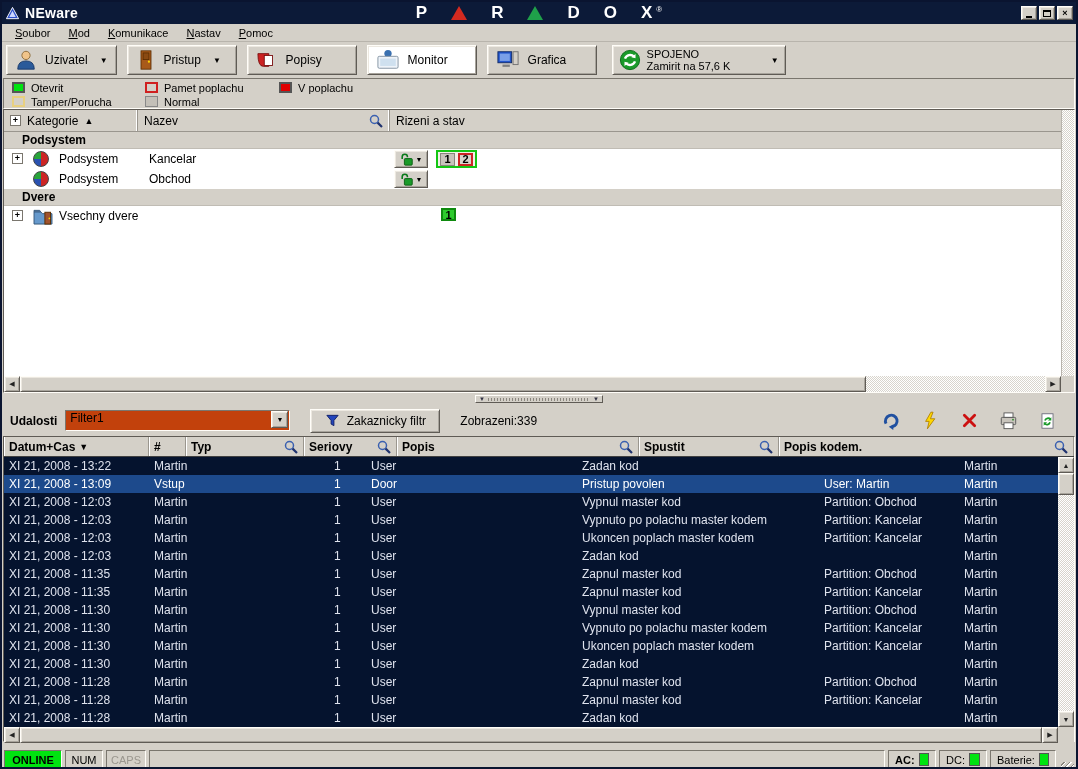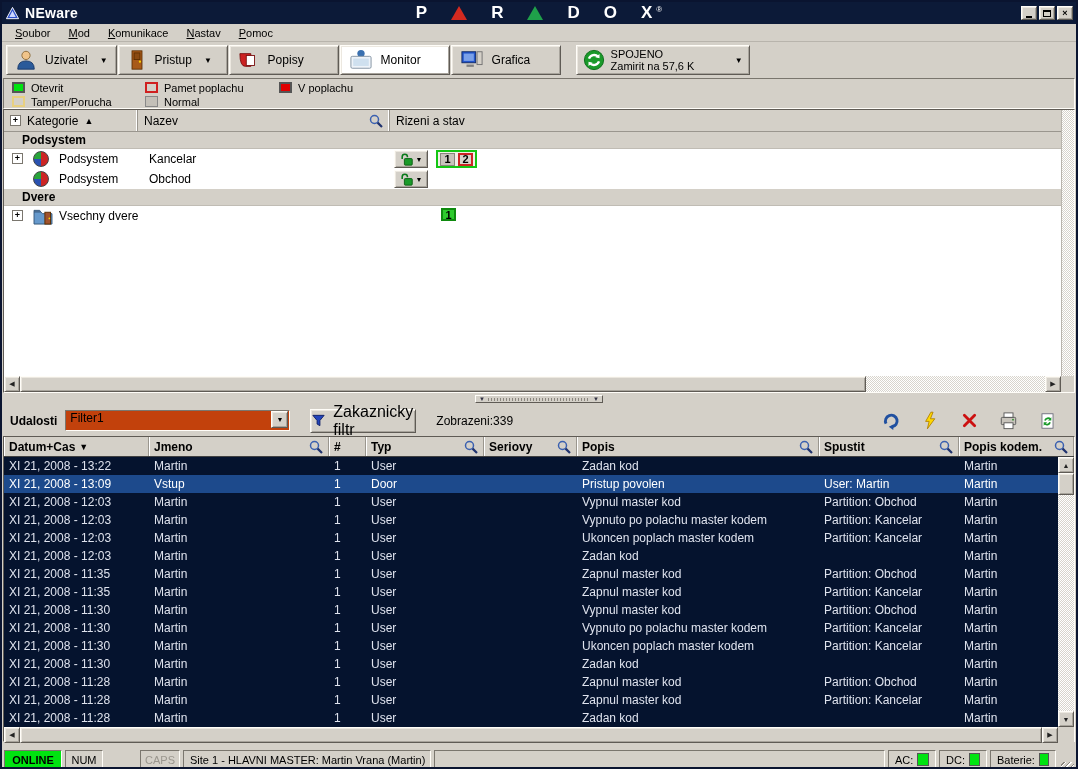--- a/index.html
+++ b/index.html
@@ -84,21 +84,21 @@
   .splitter { height:12px; display:flex; align-items:center; justify-content:center; flex:none; }
   .split-handle { width:128px; height:8px; background:#d4d0c8; display:flex; align-items:center; justify-content:space-between; padding:0 3px; font-size:6px; color:#334; }
   .split-dots { flex:1; margin:0 3px; height:3px; background:repeating-linear-gradient(90deg,#8a867e 0 1px,transparent 1px 3px); }
 
   
   .ev-toolbar { height:31px; display:flex; align-items:center; padding:0 8px; gap:8px; flex:none; }
   .ev-toolbar .lbl { font-weight:bold; font-size:12px; }
   .combo { width:225px; height:21px; background:#c2410c; display:flex; align-items:flex-start; }
   .combo .cval { flex:1; padding:0 4px; font-size:12px; }
   .combo .cbtn { width:17px; height:17px; margin-right:1px; background:#d4d0c8; display:flex; align-items:center; justify-content:center; font-size:7px; }
-  .btn-filter { height:24px; width:106px; margin-left:12px; background:#d4d0c8; display:flex; align-items:center; justify-content:center; gap:7px; font-size:16px; }
+  .btn-filter { height:24px; width:130px; margin-left:12px; background:#d4d0c8; display:flex; align-items:center; justify-content:center; gap:7px; font-size:12px; }
   .shown { font-size:12px; margin-left:12px; }
   .ev-actions { margin-left:auto; display:flex; gap:17px; align-items:center; padding-right:10px; }
   .act-btn { width:22px; height:22px; display:flex; align-items:center; justify-content:center; }
 
   
   .ev-table { height:306px; margin:0 1px; flex:none; border:1px solid; border-color:#5f5b55 #fffdf8 #fffdf8 #5f5b55; display:flex; flex-direction:column; background:#05132e; }
   .ev-header { height:20px; background:#d4d0c8; display:flex; flex:none; border-bottom:1px solid #404040; }
   .eh-cell { display:flex; align-items:center; gap:4px; padding:0 5px; font-weight:bold; font-size:12px; border-right:1px solid #9a968e; box-shadow:inset 1px 0 0 #fff; overflow:hidden; white-space:nowrap; }
   .eh-cell .mag-right { margin-left:auto; }
   .sort-down { font-size:9px; }
@@ -110,21 +110,21 @@
   .ev-vscroll { width:16px; display:flex; flex-direction:column; }
   .ev-vscroll .vthumb { height:22px; background:#d4d0c8; flex:none; }
   .ev-vscroll .vtrack { flex:1; }
   .ev-hscroll { height:16px; display:flex; flex:none; }
   .ev-hscroll .sthumb { flex:1; }
 
   
   .statusbar { height:36px; display:flex; align-items:center; gap:3px; padding:2px 2px 3px 2px; flex:none; }
   .seg { height:19px; display:flex; align-items:center; padding:0 6px; font-size:11px; gap:4px; white-space:nowrap; overflow:hidden; }
   .seg.online { background:#00e410; font-weight:bold; justify-content:center; }
-  .seg.caps { color:#9a968e;margin-left:34px; }
+  .seg.caps { color:#9a968e; }
   .seg .gsw { width:13px; height:13px; background:#00e410; border:1px solid #555; }
   .grip { width:13px; height:13px; margin-left:2px; align-self:flex-end;
           background:repeating-linear-gradient(135deg, transparent 0 2px, #8a867e 2px 3px, #fff 3px 4px); }
 </style>
 </head>
 <body>
 
 <div class="window">
 
   <div class="titlebar">
@@ -162,21 +162,21 @@
 
   <div class="menubar" id="menubar">
       <span class="menu-item">Soubor</span>
       <span class="menu-item">Mod</span>
       <span class="menu-item">Komunikace</span>
       <span class="menu-item">Nastav</span>
       <span class="menu-item">Pomoc</span>
     </div>
 
   <div class="toolbar">
-    <div id="tabs" style="display:flex;gap:1px;">
+    <div id="tabs" style="display:flex;gap:10px;">
         <div class="tab out2">
           <span class="icon">
             <svg width="22" height="22" viewBox="0 0 24 24">
               <circle cx="12" cy="7" r="4.5" fill="#f0c48a" stroke="#8a6a3a"></circle>
               <path d="M3 22 Q3 13 12 13 Q21 13 21 22 Z" fill="#2a5a9a" stroke="#1a3a6a"></path>
             </svg>
           </span>
           <span>Uzivatel</span>
           <span class="caret">▼</span>
         </div>
@@ -416,29 +416,20 @@
         </span>
       </div>
   </div>
 
   <div class="ev-table">
     <div class="ev-header" id="evheader">
         <div class="eh-cell" style="width: 145px;">
           <span>Datum+Cas</span>
           <span class="sort-down">▼</span>
         </div>
-        <div class="eh-cell" style="width: 180px;">
-          <span>Jmeno</span>
-          <span class="icon mag-right">
-            <svg width="14" height="14" viewBox="0 0 14 14">
-              <circle cx="5.5" cy="5.5" r="4" fill="none" stroke="#3a60b0" stroke-width="1.5"></circle>
-              <line x1="8.6" y1="8.6" x2="13" y2="13" stroke="#20336e" stroke-width="2.2"></line>
-            </svg>
-          </span>
-        </div>
         <div class="eh-cell" style="width: 37px;">
           <span>#</span>
         </div>
         <div class="eh-cell" style="width: 118px;">
           <span>Typ</span>
           <span class="icon mag-right">
             <svg width="14" height="14" viewBox="0 0 14 14">
               <circle cx="5.5" cy="5.5" r="4" fill="none" stroke="#3a60b0" stroke-width="1.5"></circle>
               <line x1="8.6" y1="8.6" x2="13" y2="13" stroke="#20336e" stroke-width="2.2"></line>
             </svg>
@@ -646,23 +637,22 @@
       <span class="sthumb out2"></span>
       <span class="sbtn out2">▶</span>
       <span class="scorner" style="width:16px;"></span>
     </div>
   </div>
 
   <div class="statusbar">
     <span class="seg in online" style="width:58px;">ONLINE</span>
     <span class="seg in" style="width:38px;justify-content:center;">NUM</span>
     <span class="seg in caps" style="width:40px;justify-content:center;">CAPS</span>
-    <span class="seg in" style="width:248px;">Site 1 - HLAVNI MASTER: Martin Vrana (Martin)</span>
     <span class="seg in" style="flex:1;"></span>
-    <span class="seg in" style="width:48px;">
+    <span class="seg in" style="width:48px;font-weight:bold;">
       <span>AC:</span>
         <span class="gsw"></span>
     </span>
     <span class="seg in" style="width:48px;">
       <span>DC:</span>
         <span class="gsw"></span>
     </span>
     <span class="seg in" style="width:66px;">
       <span>Baterie:</span>
         <span class="gsw"></span>

